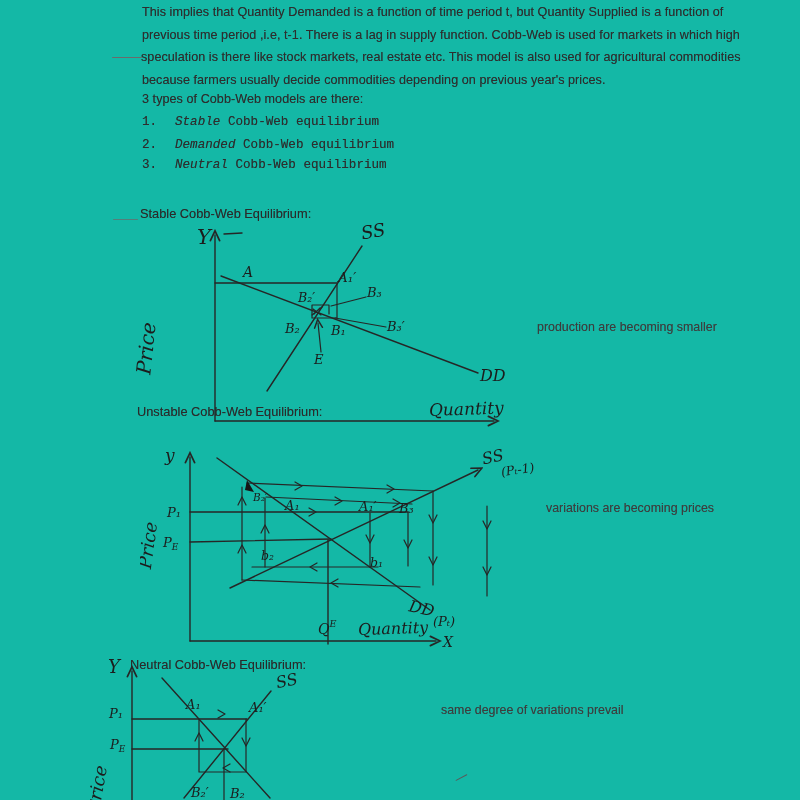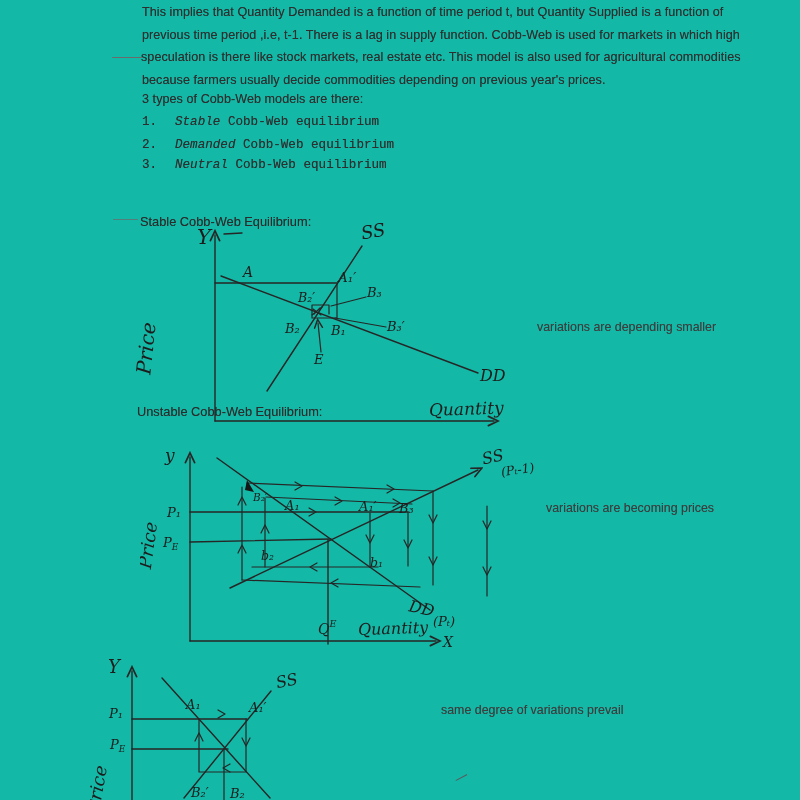--- a/index.html
+++ b/index.html
@@ -50,25 +50,26 @@
       <span class="list-num">1.</span><span class="kw">Stable</span><span> Cobb-Web equilibrium</span>
     </div>
     <div class="list-row" style="left:142px;top:138px">
       <span class="list-num">2.</span><span class="kw">Demanded</span><span> Cobb-Web equilibrium</span>
     </div>
     <div class="list-row" style="left:142px;top:158px">
       <span class="list-num">3.</span><span class="kw">Neutral</span><span> Cobb-Web equilibrium</span>
     </div>
   </div>
 
-  <div class="heading" style="left:140px;top:214px">Stable Cobb-Web Equilibrium:</div>
+  <div class="heading" style="left:140px;top:206px">Stable Cobb-Web Equilibrium:</div>
   <div class="dash" style="left:113px;top:219px;width:25px;opacity:.75"></div>
   <div class="heading" style="left:137px;top:404px">Unstable Cobb-Web Equilibrium:</div>
-
-  <div class="note" style="left:537px;top:320px">variations are depending smaller</div>
+  <div class="heading" style="left:130px;top:657px">Neutral Cobb-Web Equilibrium:</div>
+
+  <div class="note" style="left:537px;top:320px">production are becoming smaller</div>
   <div class="note" style="left:546px;top:501px">variations are becoming prices</div>
   <div class="note" style="left:441px;top:703px">same degree of variations prevail</div>
 
   <div class="stray" style="left:455px;top:777px"></div>
 
   <svg style="left:130px;top:218px" width="395" height="212" viewBox="130 218 395 212">
     <defs>
       <marker id="ahS" markerWidth="9" markerHeight="9" refX="5" refY="4.5" orient="auto">
         <path d="M1,1.2 L8,4.5 L1,7.8" fill="none" stroke="#262626" stroke-width="1.2" stroke-linecap="round"></path>
       </marker>

